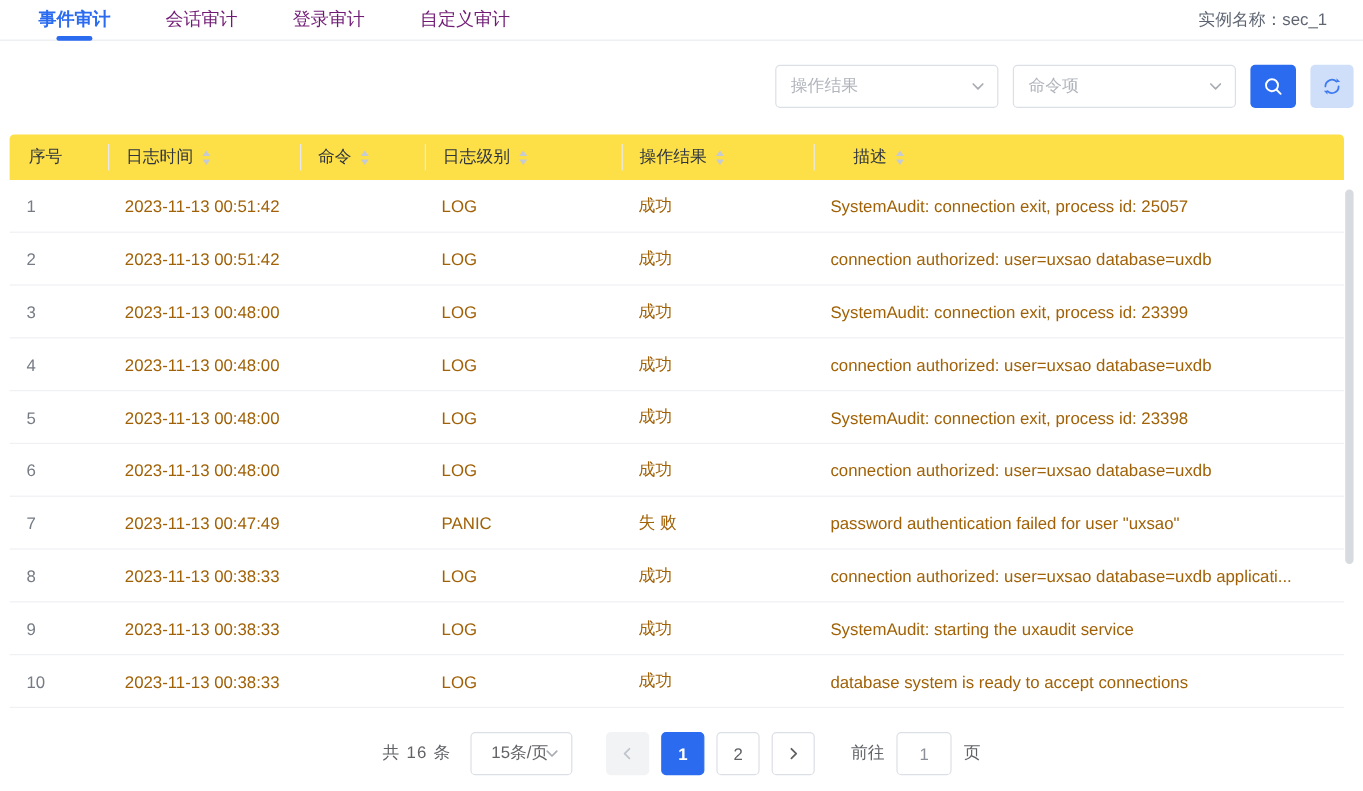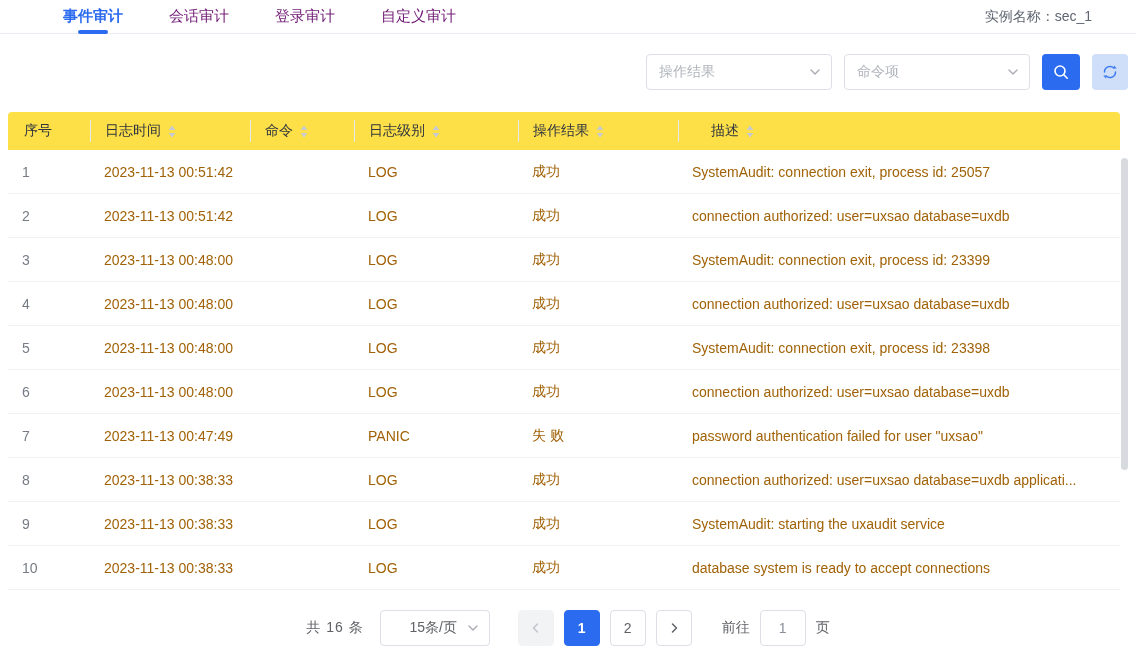--- a/index.html
+++ b/index.html
@@ -1,26 +1,26 @@
 <!DOCTYPE html>
 <html><head>
 <meta charset="utf-8">
 <style>
   * { margin:0; padding:0; box-sizing:border-box; }
   html,body { background:#fff; }
   body { font-family:"Liberation Sans","DejaVu Sans",sans-serif; }
   .page { position:relative; width:1136px; height:659px; background:#fff; overflow:hidden; }
 
   
-  .tabbar { position:relative; height:34px; border-bottom:1px solid #e9ebf0;padding-left:31px; }
+  .tabbar { position:relative; height:34px; border-bottom:1px solid #e9ebf0; }
   .tabs { display:flex; gap:46px; padding-left:32px; height:100%; align-items:center; }
   .tab { position:relative; font-size:15px; color:#701a75; cursor:pointer; height:100%; display:flex; align-items:center; }
   .tab.active { color:#2b6bf0; font-weight:bold; }
   .tab.active::after { content:""; position:absolute; bottom:-1px; left:50%; transform:translateX(-50%); width:30px; height:4px; border-radius:2px; background:#2b6bf0; }
-  .instance { position:absolute; right:44px; top:8px; font-size:14px; color:#5f6672; }
+  .instance { position:absolute; right:30px; top:8px; font-size:14px; color:#5f6672; }
 
   
   .filters { display:flex; justify-content:flex-end; align-items:center; gap:12px; margin:20px 8px 0 0; }
   .select { position:relative; width:186px; height:36px; border:1px solid #dcdfe6; border-radius:4px; background:#fff; display:flex; align-items:center; padding:0 30px 0 12px; cursor:pointer; }
   .select .ph { font-size:14px; color:#b0b4bb; }
   .select .chev { position:absolute; right:10px; top:50%; transform:translateY(-50%); display:flex; }
   .btn { border:none; border-radius:4px; cursor:pointer; display:flex; align-items:center; justify-content:center; }
   .btn-search { width:38px; height:36px; background:#2b6bf0; }
   .btn-refresh { width:36px; height:36px; background:#cfdff9; margin-right:0; }
 
@@ -39,21 +39,21 @@
   .tr { display:flex; align-items:center; height:44px; border-bottom:1px solid #f0f1f5; }
   .td { padding-left:14px; font-size:14px; color:#a16207; white-space:nowrap; overflow:hidden; text-overflow:ellipsis; }
   .td.c0 { color:#767b85; }
   .sorticon { display:flex; flex-direction:column; line-height:0; }
 
   .scroll-thumb { position:absolute; left:1121px; top:158px; width:7px; height:312px; background:#d7dade; border-radius:4px; }
 
   
   .pager { display:flex; justify-content:center; align-items:center; margin-top:20px; font-size:14px; color:#606266; }
   .pager .total { margin-right:16px; letter-spacing:1px; }
-  .size-select { width:110px; height:36px; justify-content:center; padding:0 13px 0 10px; }
+  .size-select { width:85px; height:36px; justify-content:center; padding:0 13px 0 10px; }
   .size-select .ph { color:#606266; }
   .pgbtn { width:36px; height:36px; border-radius:4px; display:flex; align-items:center; justify-content:center; font-size:14px; cursor:pointer; background:#fff; border:1px solid #dcdfe6; color:#606266; margin-left:10px; }
   .pgbtn.first { margin-left:28px; }
   .pgbtn.disabled { background:#f2f3f5; border:1px solid #f2f3f5; cursor:default; }
   .pgbtn.active { background:#2b6bf0; border-color:#2b6bf0; color:#fff; font-weight:bold; }
   .goto { margin-left:30px; display:flex; align-items:center; gap:10px; }
   .goto input { width:46px; height:36px; border:1px solid #dcdfe6; border-radius:4px; text-align:center; font-size:14px; color:#8a8f99; outline:none; font-family:inherit; }
 </style>
 </head>
 <body>

